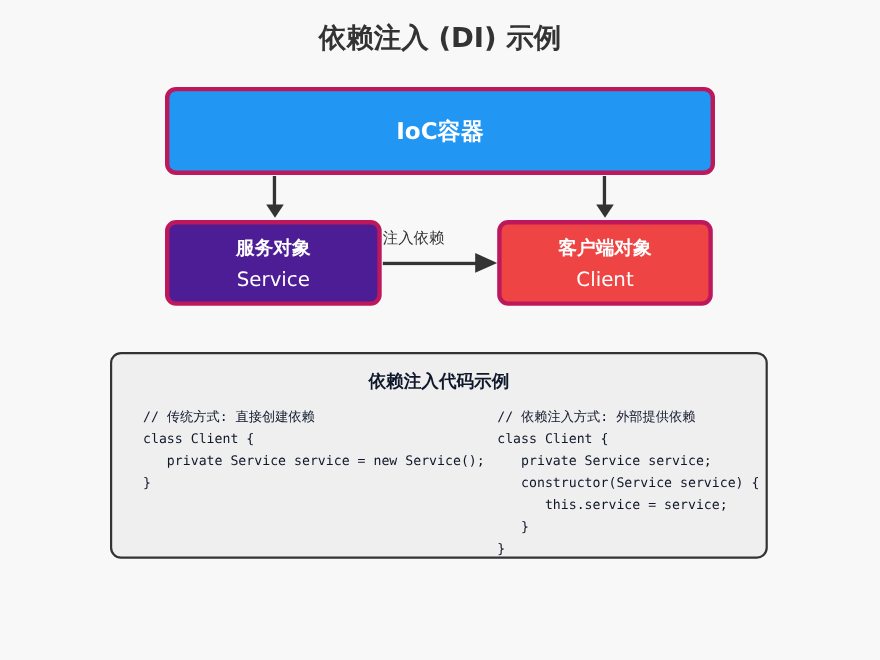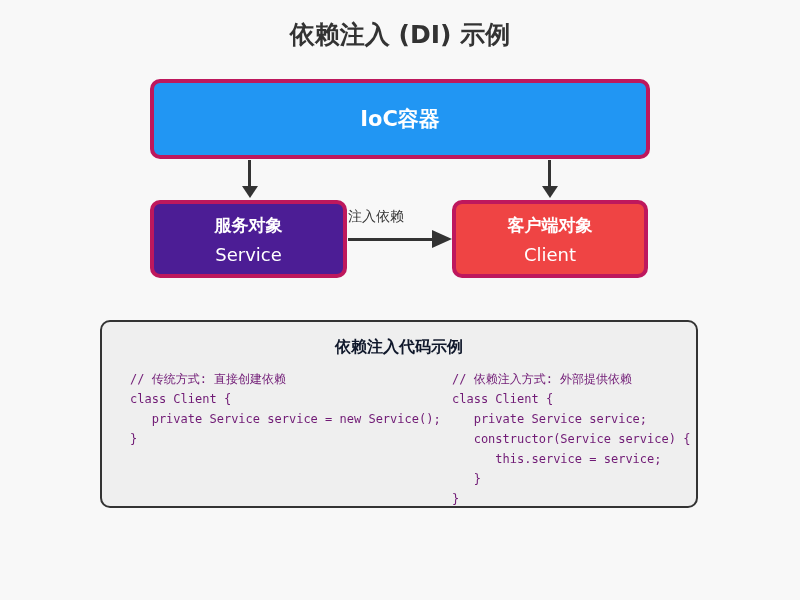--- a/index.html
+++ b/index.html
@@ -73,21 +73,21 @@
     position: absolute; left: 100px; top: 320px; width: 598px; height: 188px;
     background: #efefef; border: 2px solid #333; border-radius: 10px;
   }
   .code-panel-title {
     position: absolute; left: 0; top: 15px; width: 100%;
     text-align: center; font-size: 16px; font-weight: bold; color: #0f172a;
   }
   .code-col {
     position: absolute; top: 47px;
     font-family: "DejaVu Sans Mono", "Liberation Mono", monospace;
-    font-size: 12px; line-height: 20px; color: #701a75;
+    font-size: 12px; line-height: 20px; color: #0f172a;
     white-space: pre;
   }
   .code-left  { left: 28px; }
   .code-right { left: 350px; }
 </style>
 </head>
 <body>
 
 <div id="canvas">
 

